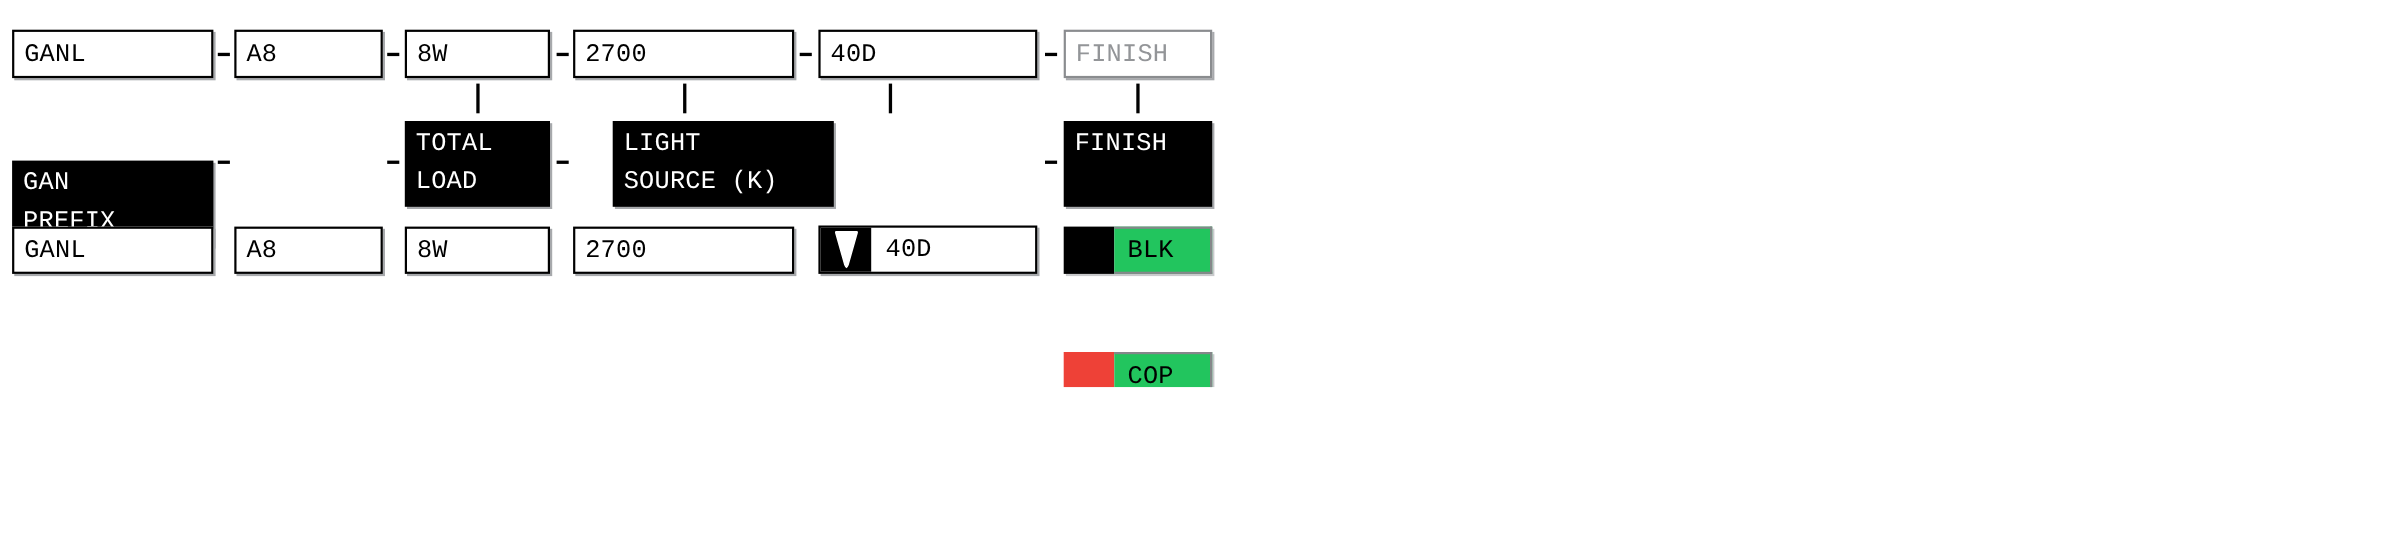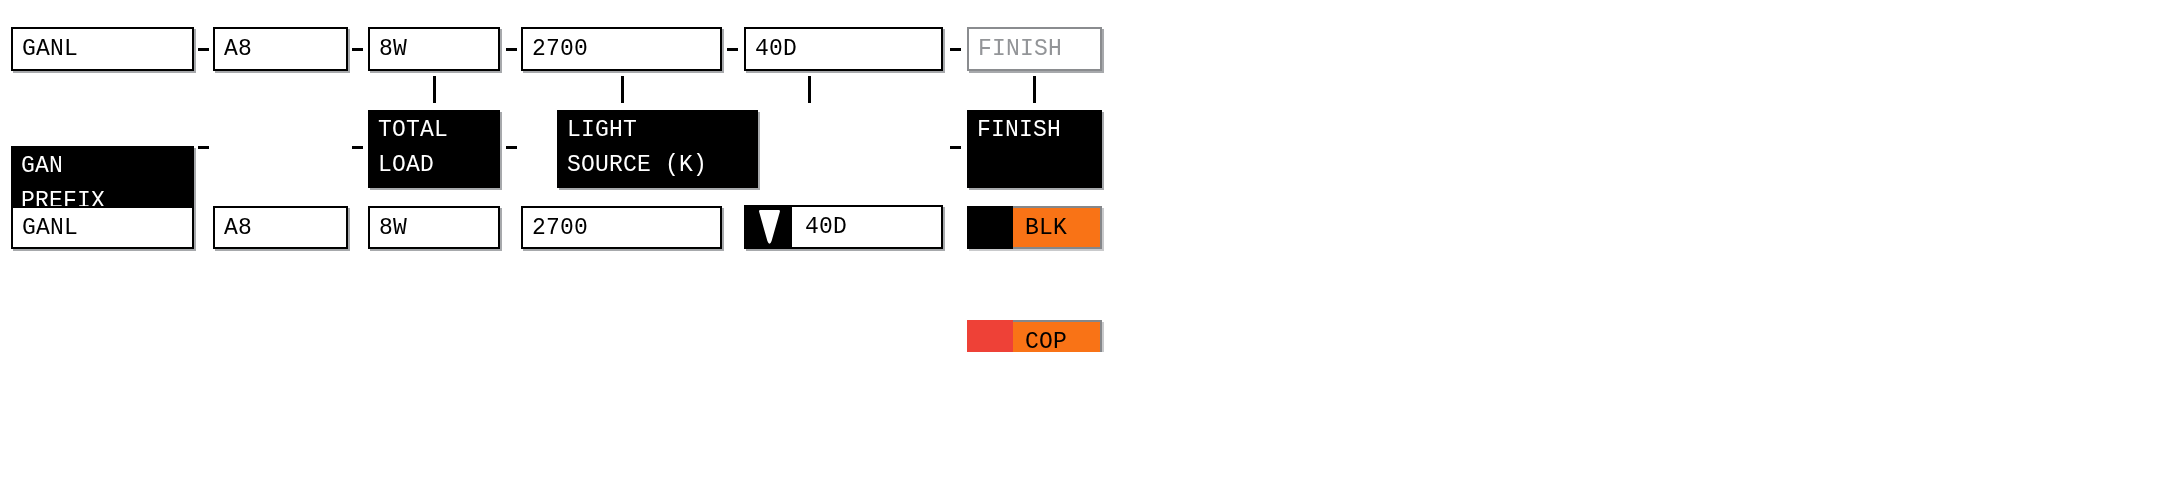--- a/index.html
+++ b/index.html
@@ -23,21 +23,21 @@
   .ghost { border-color:#8A8C8F; color:#939598; }
   .dash { position:absolute; width:11px; height:3px; background:#000; }
   .vline { position:absolute; width:3px; height:27px; top:76px; background:#000; }
   .ddbox { display:flex; padding:0; }
   .dd-sq { width:46px; background:#000; display:flex; align-items:center; justify-content:center; }
   .dd-lbl { flex:1; display:flex; align-items:center; padding-left:13px; font-size:23px; letter-spacing:0.2px; }
   .opt { position:absolute; box-sizing:border-box; display:flex; box-shadow:2px 2px 0 #C9CACC; }
   .opt .sw { width:46px; flex:0 0 46px; }
   .opt .lbl {
     flex:1; box-sizing:border-box; border:2px solid #85878A; border-left:none;
-    background:#f97316; display:flex; align-items:center; padding-left:12px;
+    background:#22c55e; display:flex; align-items:center; padding-left:12px;
     font-size:23px; letter-spacing:0.2px; color:#000;
   }
 </style>
 </head>
 <body>
 
 <div class="canvas">
 
   <div class="bx codebox" style="left:11px;  top:27px; width:183px; height:44px;">
     <span>GANL</span>

